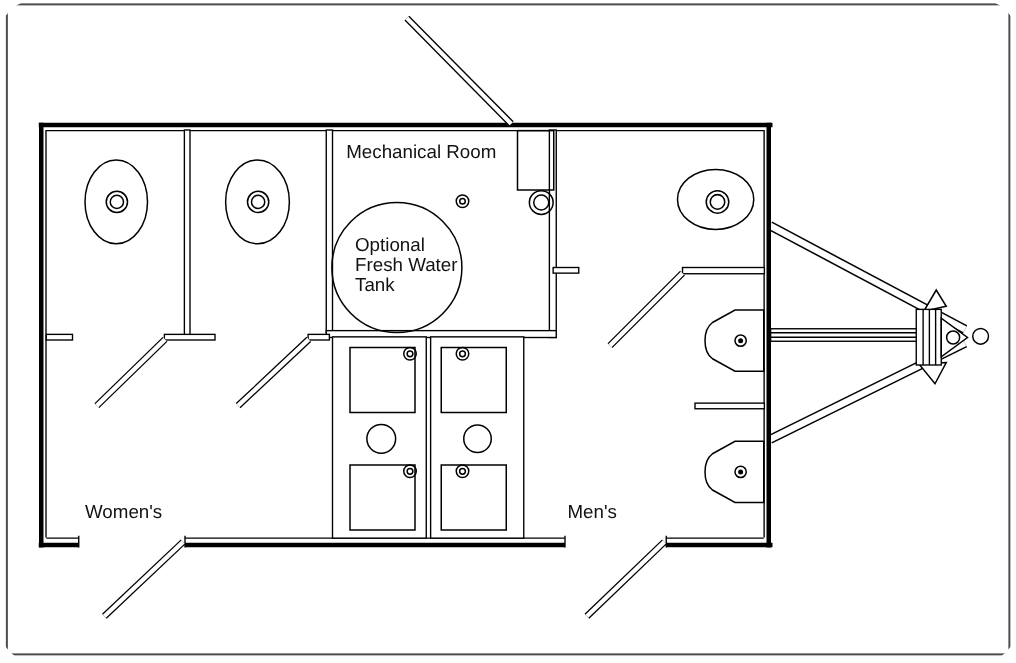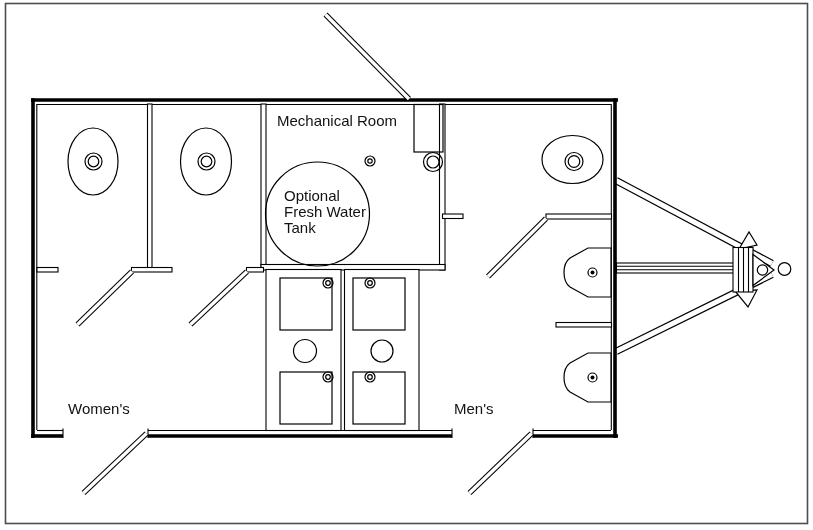--- a/index.html
+++ b/index.html
@@ -1,16 +1,16 @@
 <!DOCTYPE html>
 <html><head>
 <meta charset="utf-8">
 <style>
   html,body{margin:0;padding:0;background:#ffffff;}
-  .canvas{position:relative;width:813px;height:530px;background:#fff;overflow:hidden;}
+  .canvas{position:relative;width:813px;height:530px;background:#fff;overflow:hidden;border-radius:28px;}
   svg{display:block;}
   .w4{stroke:#000;stroke-width:3.6;fill:none;}
   .w1{stroke:#000;stroke-width:1.1;fill:none;}
   .thin{fill:#fff;stroke:#000;stroke-width:1.1;}
   .fix{fill:none;stroke:#000;stroke-width:1.2;}
   .fixw{fill:#fff;stroke:#000;stroke-width:1.2;}
   .dot{fill:#000;stroke:none;}
   .door-o{stroke:#000;stroke-width:5.5;fill:none;}
   .door-i{stroke:#fff;stroke-width:3.4;fill:none;}
   .bar-o{stroke:#000;stroke-width:7.5;fill:none;}

